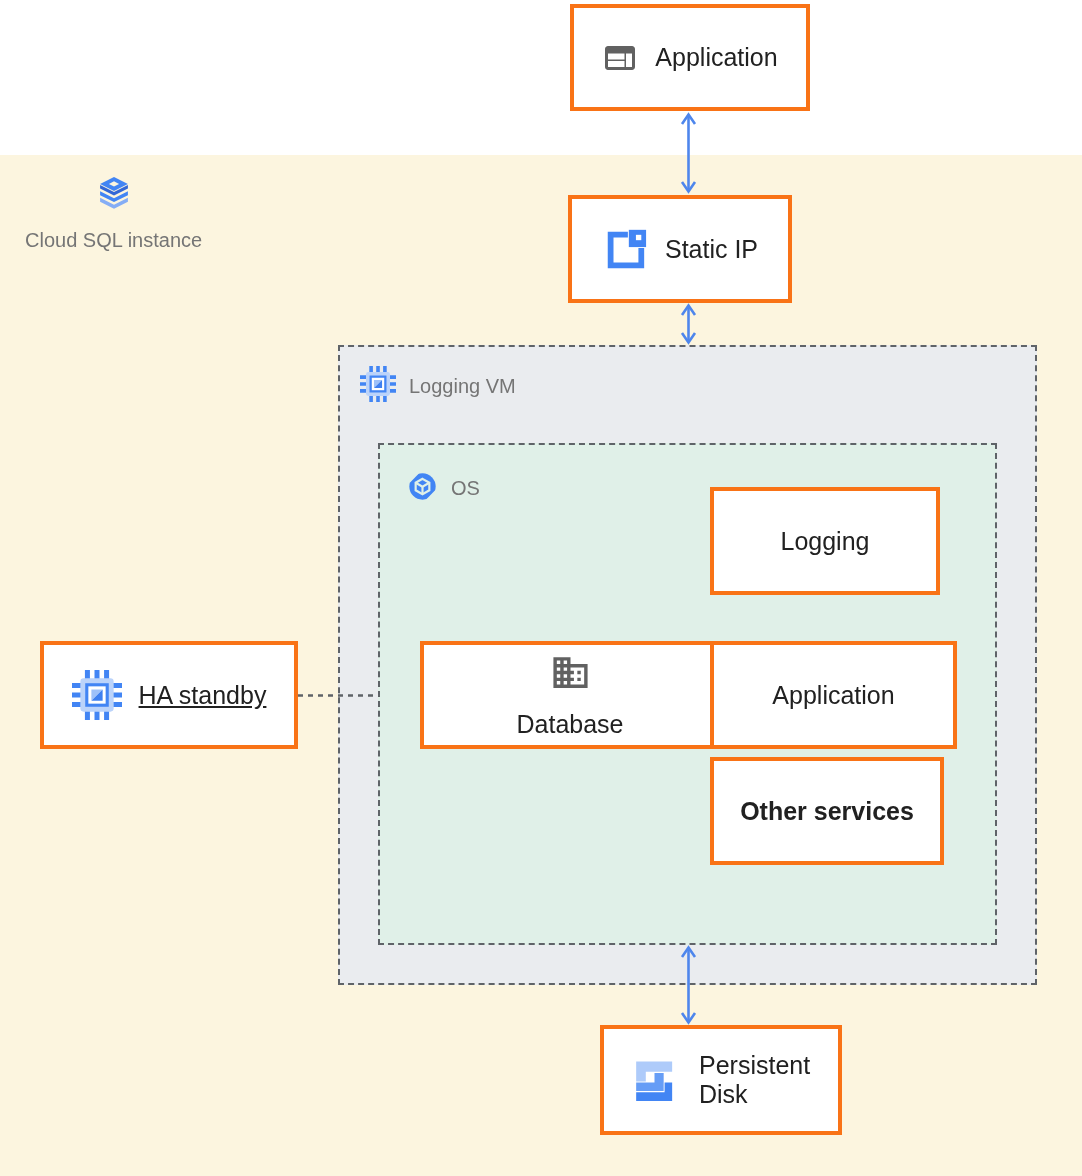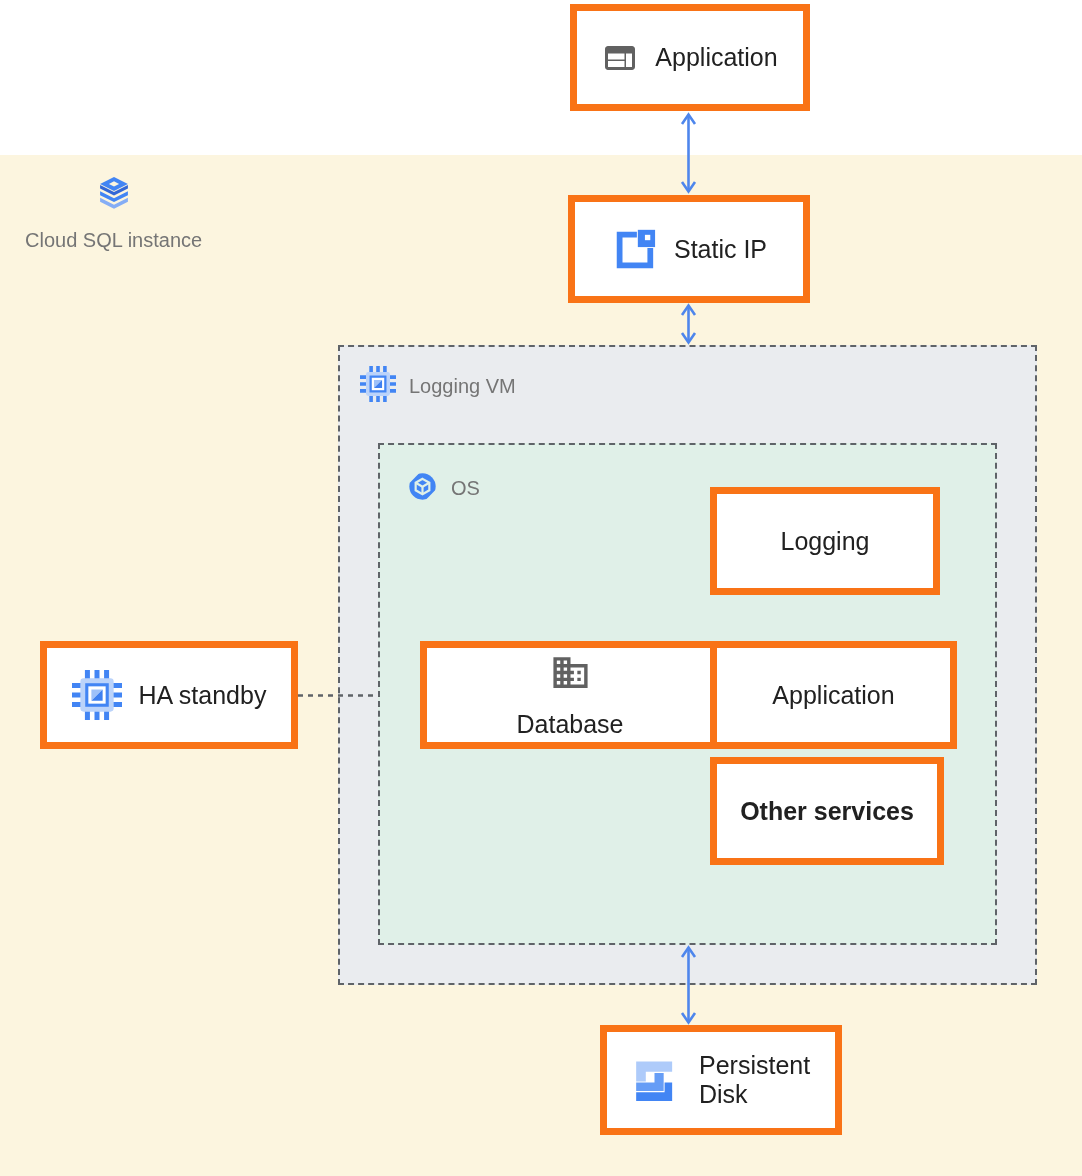--- a/index.html
+++ b/index.html
@@ -14,28 +14,28 @@
   .region-dashed{
     position:absolute;border:2px dashed #5F6368;box-sizing:border-box;
   }
   #vm-box{left:338px;top:345px;width:699px;height:640px;background:#EAECEF;}
   #os-box{left:378px;top:443px;width:619px;height:502px;background:#E0F0E8;}
   .region-label{
     position:absolute;display:flex;align-items:center;gap:13px;
     color:#757575;font-size:20px;line-height:1;
   }
   .node{
-    position:absolute;background:#ffffff;border:7px solid #f97316;
+    position:absolute;background:#ffffff;border:4px solid #f97316;
     box-sizing:border-box;display:flex;align-items:center;justify-content:center;
     gap:17px;color:#212121;font-size:25px;
   }
   .node .icon{flex:0 0 auto;display:flex;align-items:center;}
   #node-application{left:570px;top:4px;width:240px;height:107px;}
-  #node-static-ip{left:568px;top:195px;width:242px;height:108px;}
-  #node-ha-standby{left:40px;top:641px;width:258px;height:108px;}
+  #node-static-ip{left:568px;top:195px;width:224px;height:108px;}
+  #node-ha-standby{left:40px;top:641px;width:258px;height:108px;text-decoration:underline;}
   #node-database{left:420px;top:641px;width:300px;height:108px;flex-direction:column;}
   #node-logging{left:710px;top:487px;width:230px;height:108px;}
   #node-monitoring{left:710px;top:641px;width:247px;height:108px;}
   #node-other-services{left:710px;top:757px;width:234px;height:108px;font-weight:bold;}
   #node-persistent-disk{left:600px;top:1025px;width:242px;height:110px;}
   #node-persistent-disk .label{line-height:1.15;}
   #edges{position:absolute;left:0;top:0;width:1082px;height:1176px;pointer-events:none;}
   #label-cloud-sql{left:25px;top:174px;flex-direction:column;}
   #label-original-vm{left:360px;top:366px;}
   #label-os{left:407px;top:471px;}

